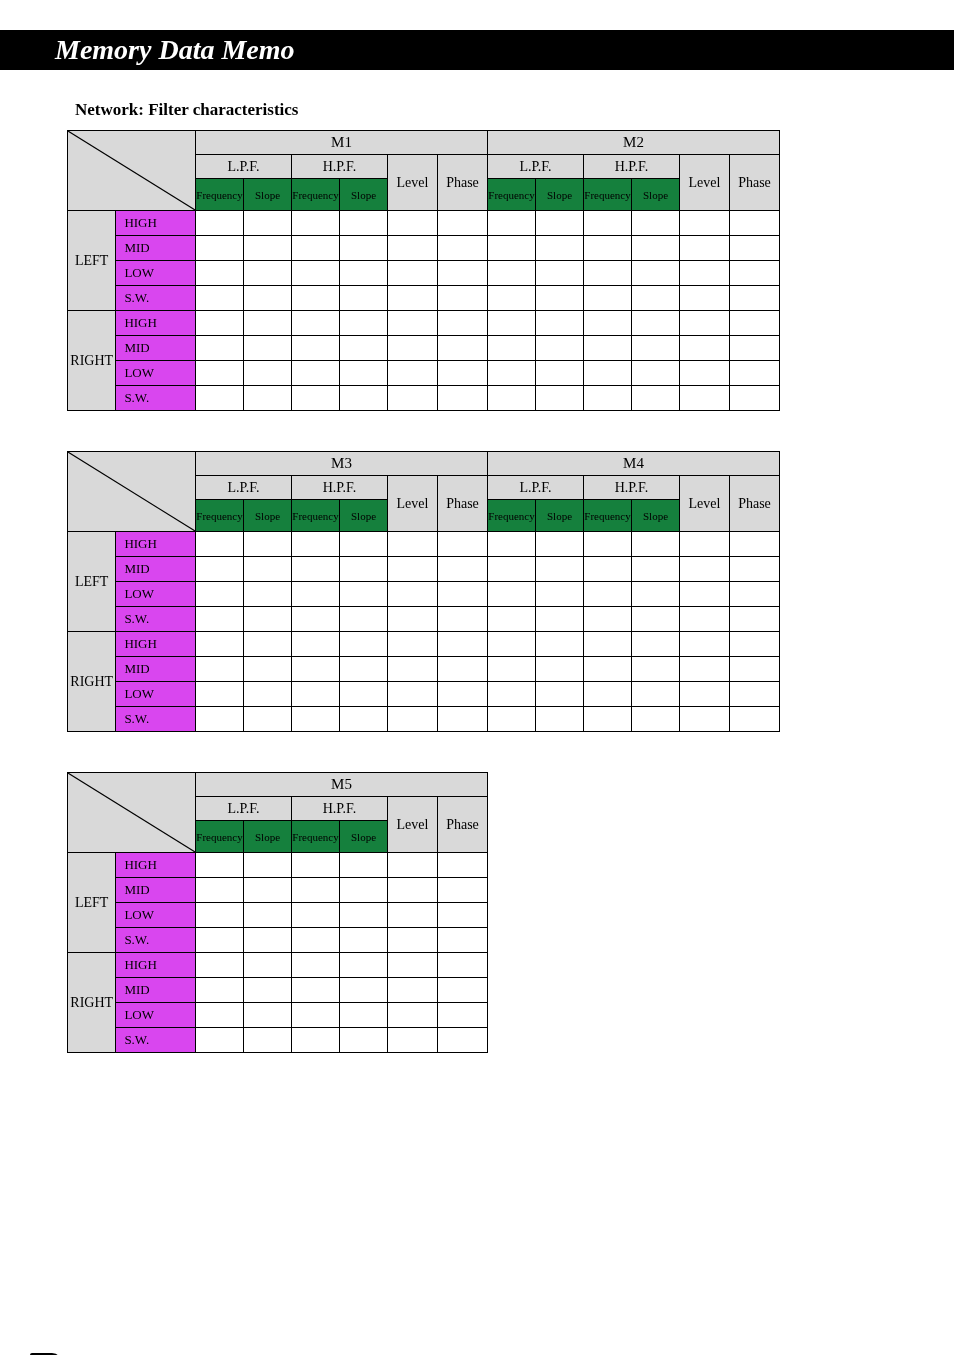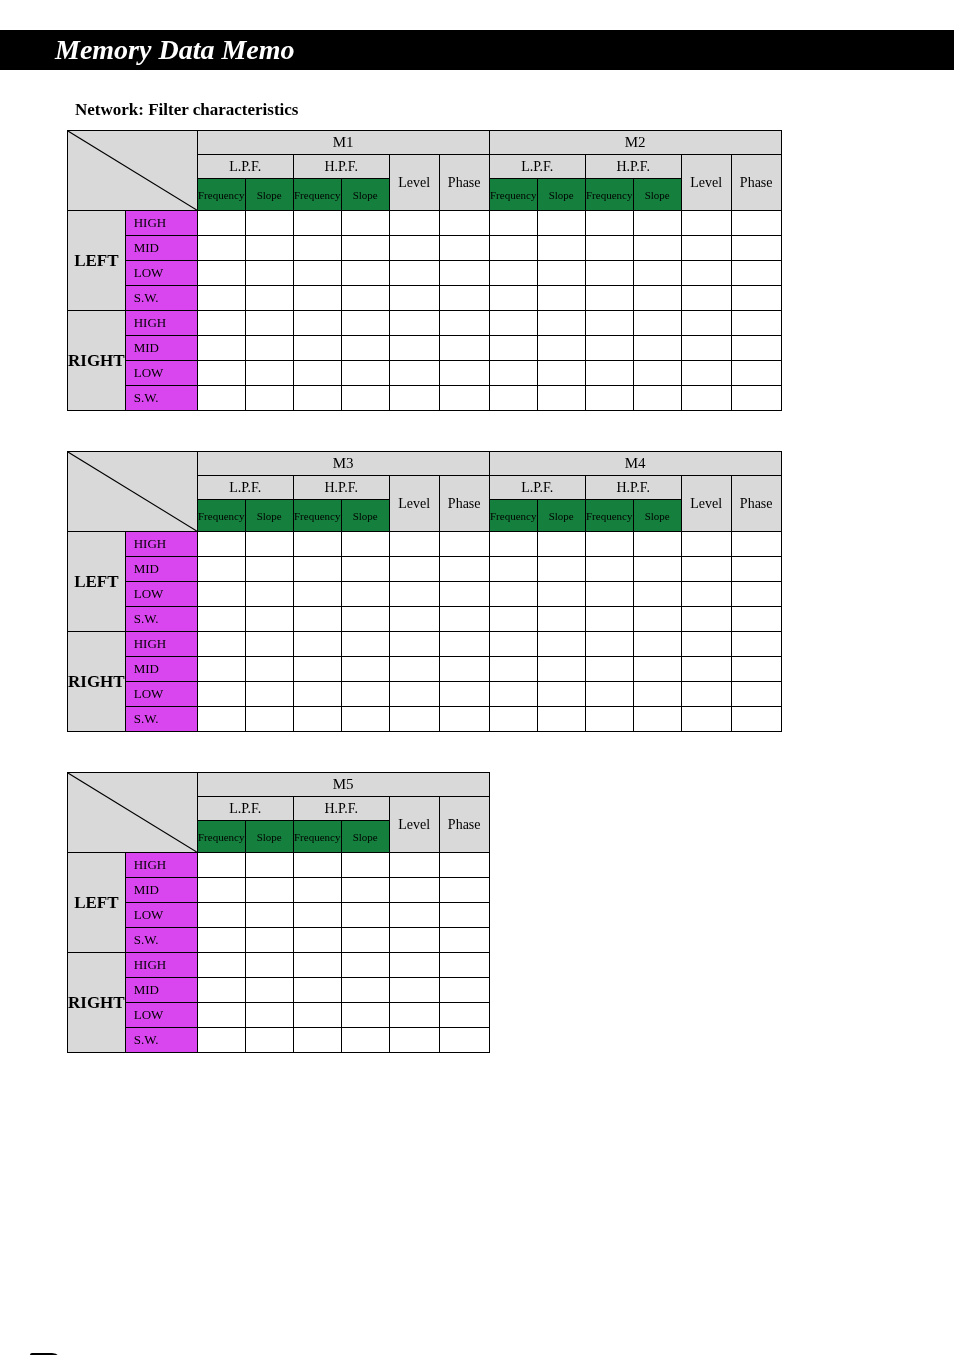--- a/index.html
+++ b/index.html
@@ -62,23 +62,22 @@
     font-size: 14px;
     height: 24px;
   }
   .sub-hdr {
     background: #15803d;
     font-size: 11px;
     height: 32px;
   }
   .side-lbl {
     background: #d9d9d9;
-    font-size: 17px;
+    font-size: 14px;
     width: 32px;
-    font-weight: bold;
   }
   .band-lbl {
     background: #d946ef;
     font-size: 13px;
     text-align: left;
     padding-left: 8px;
     width: 72px;
     height: 25px;
   }
   .cell-sm { width: 48px; }

